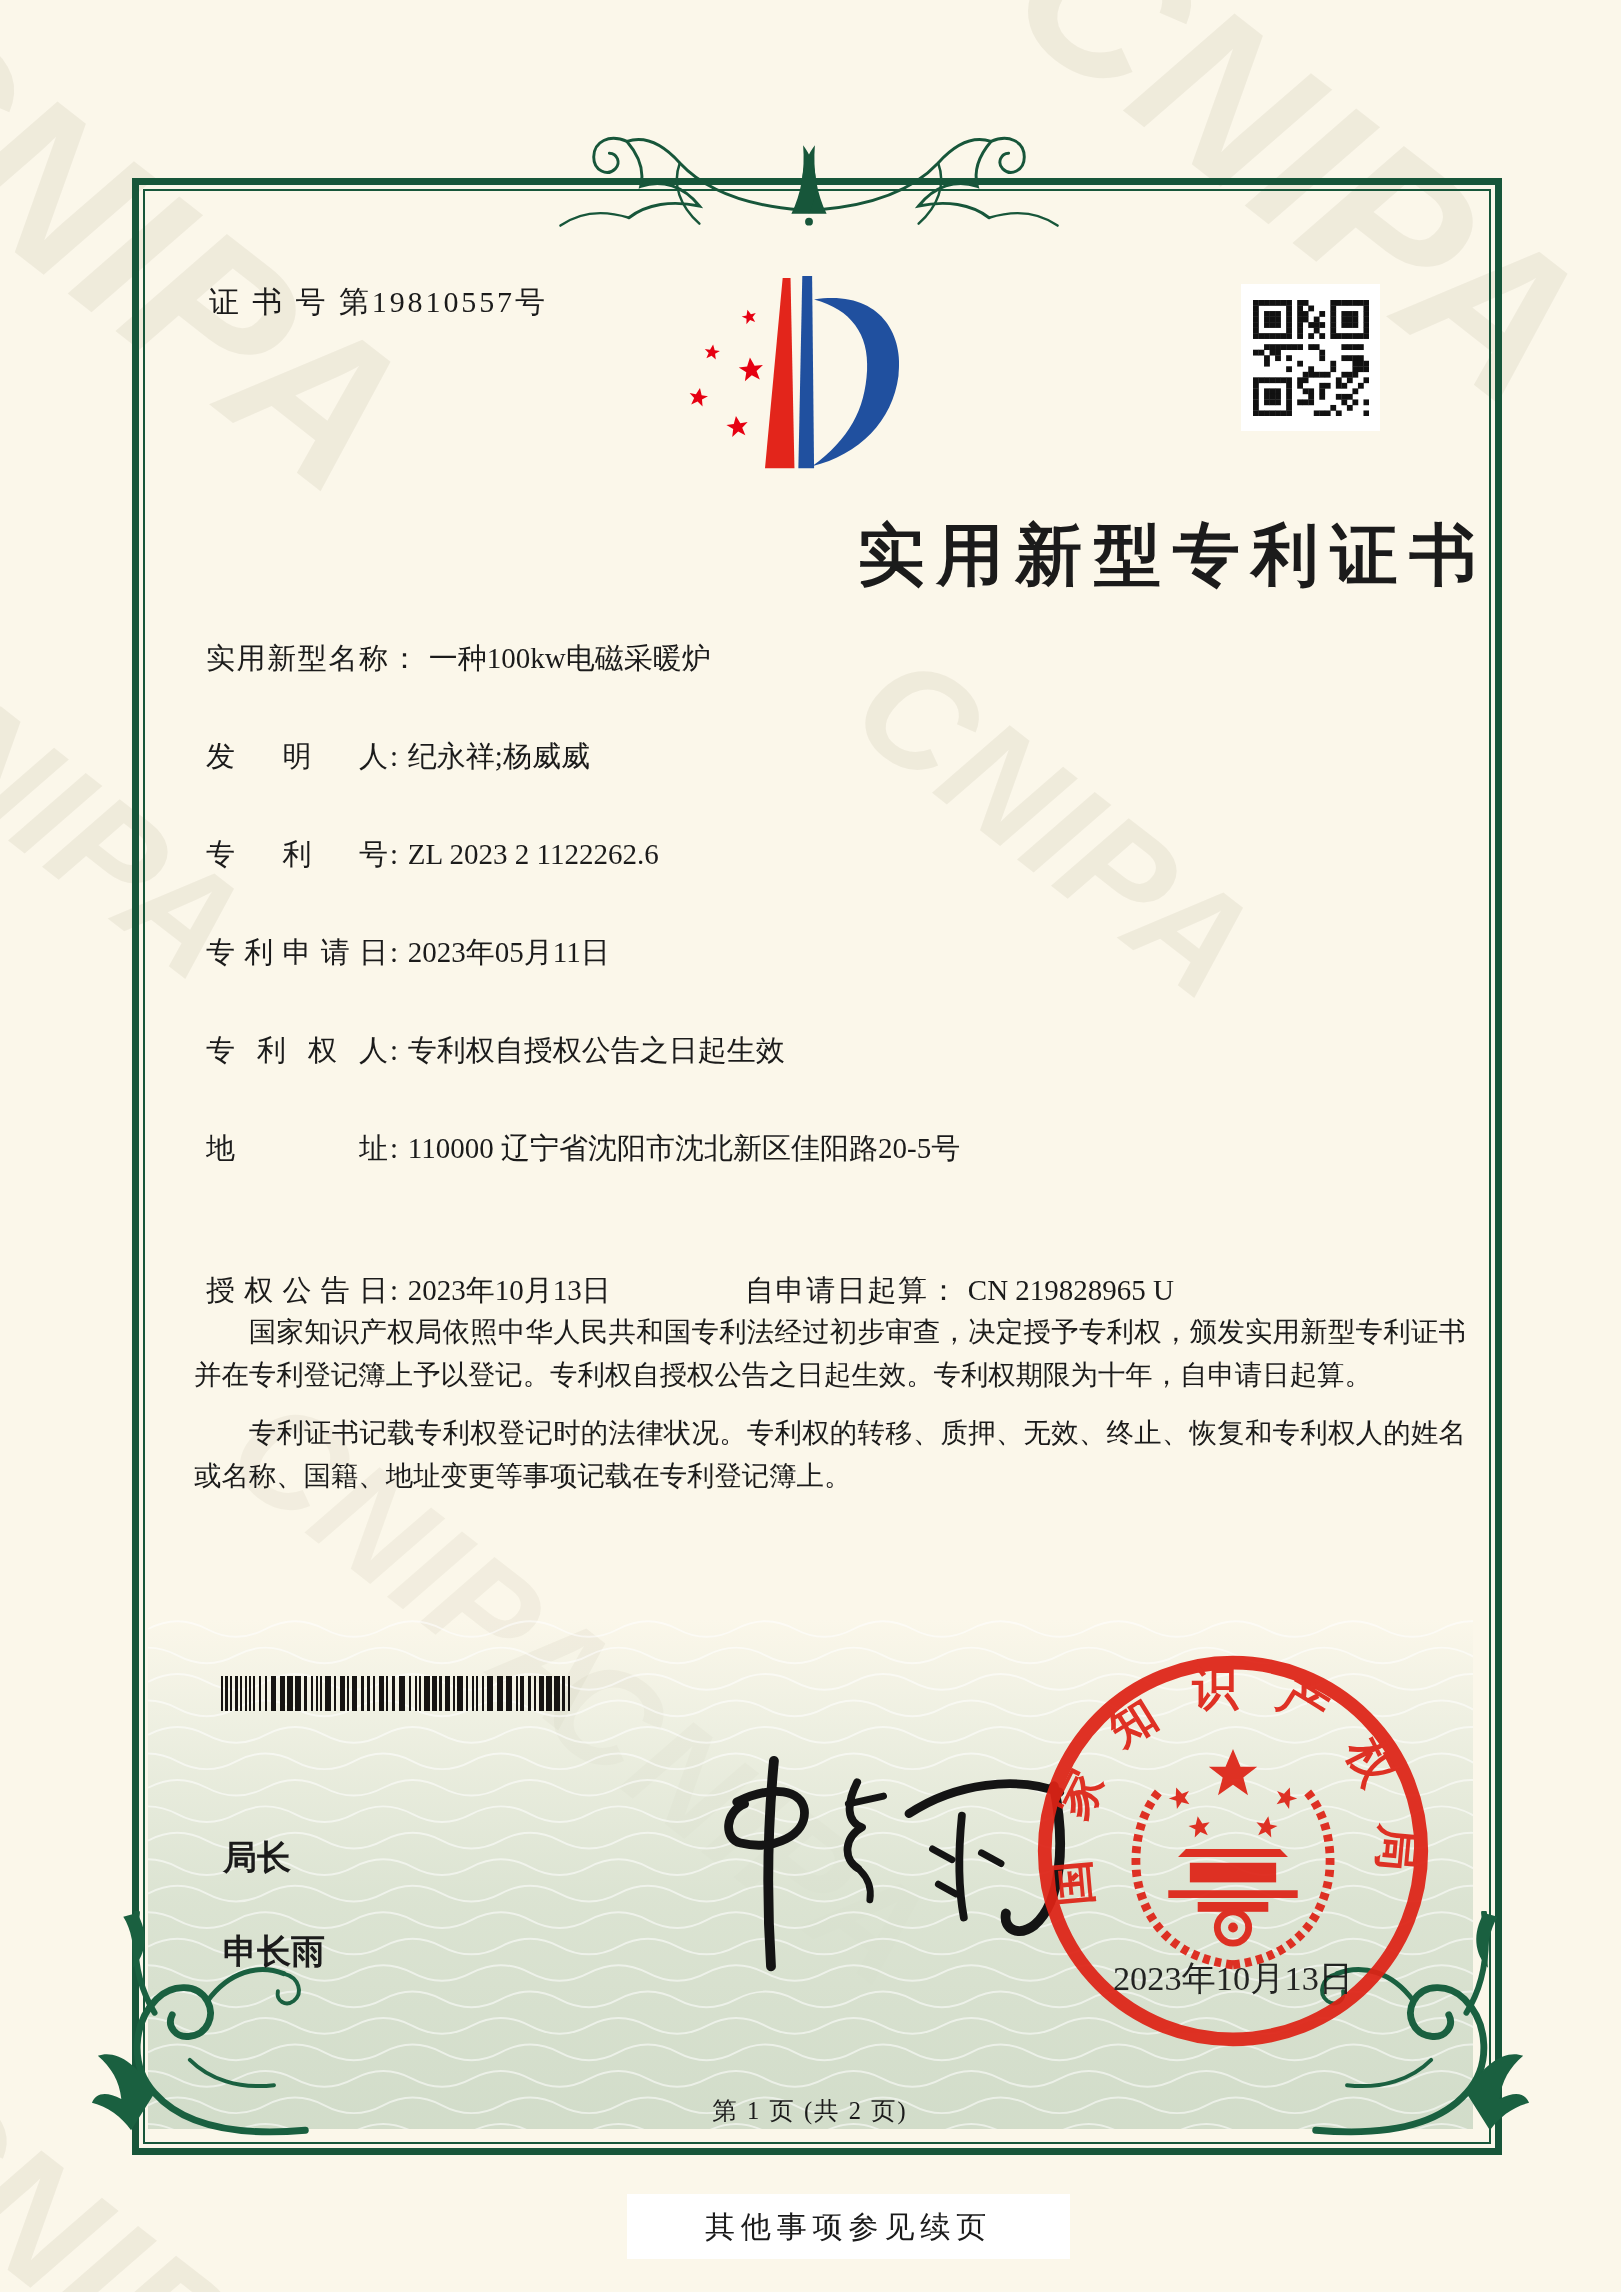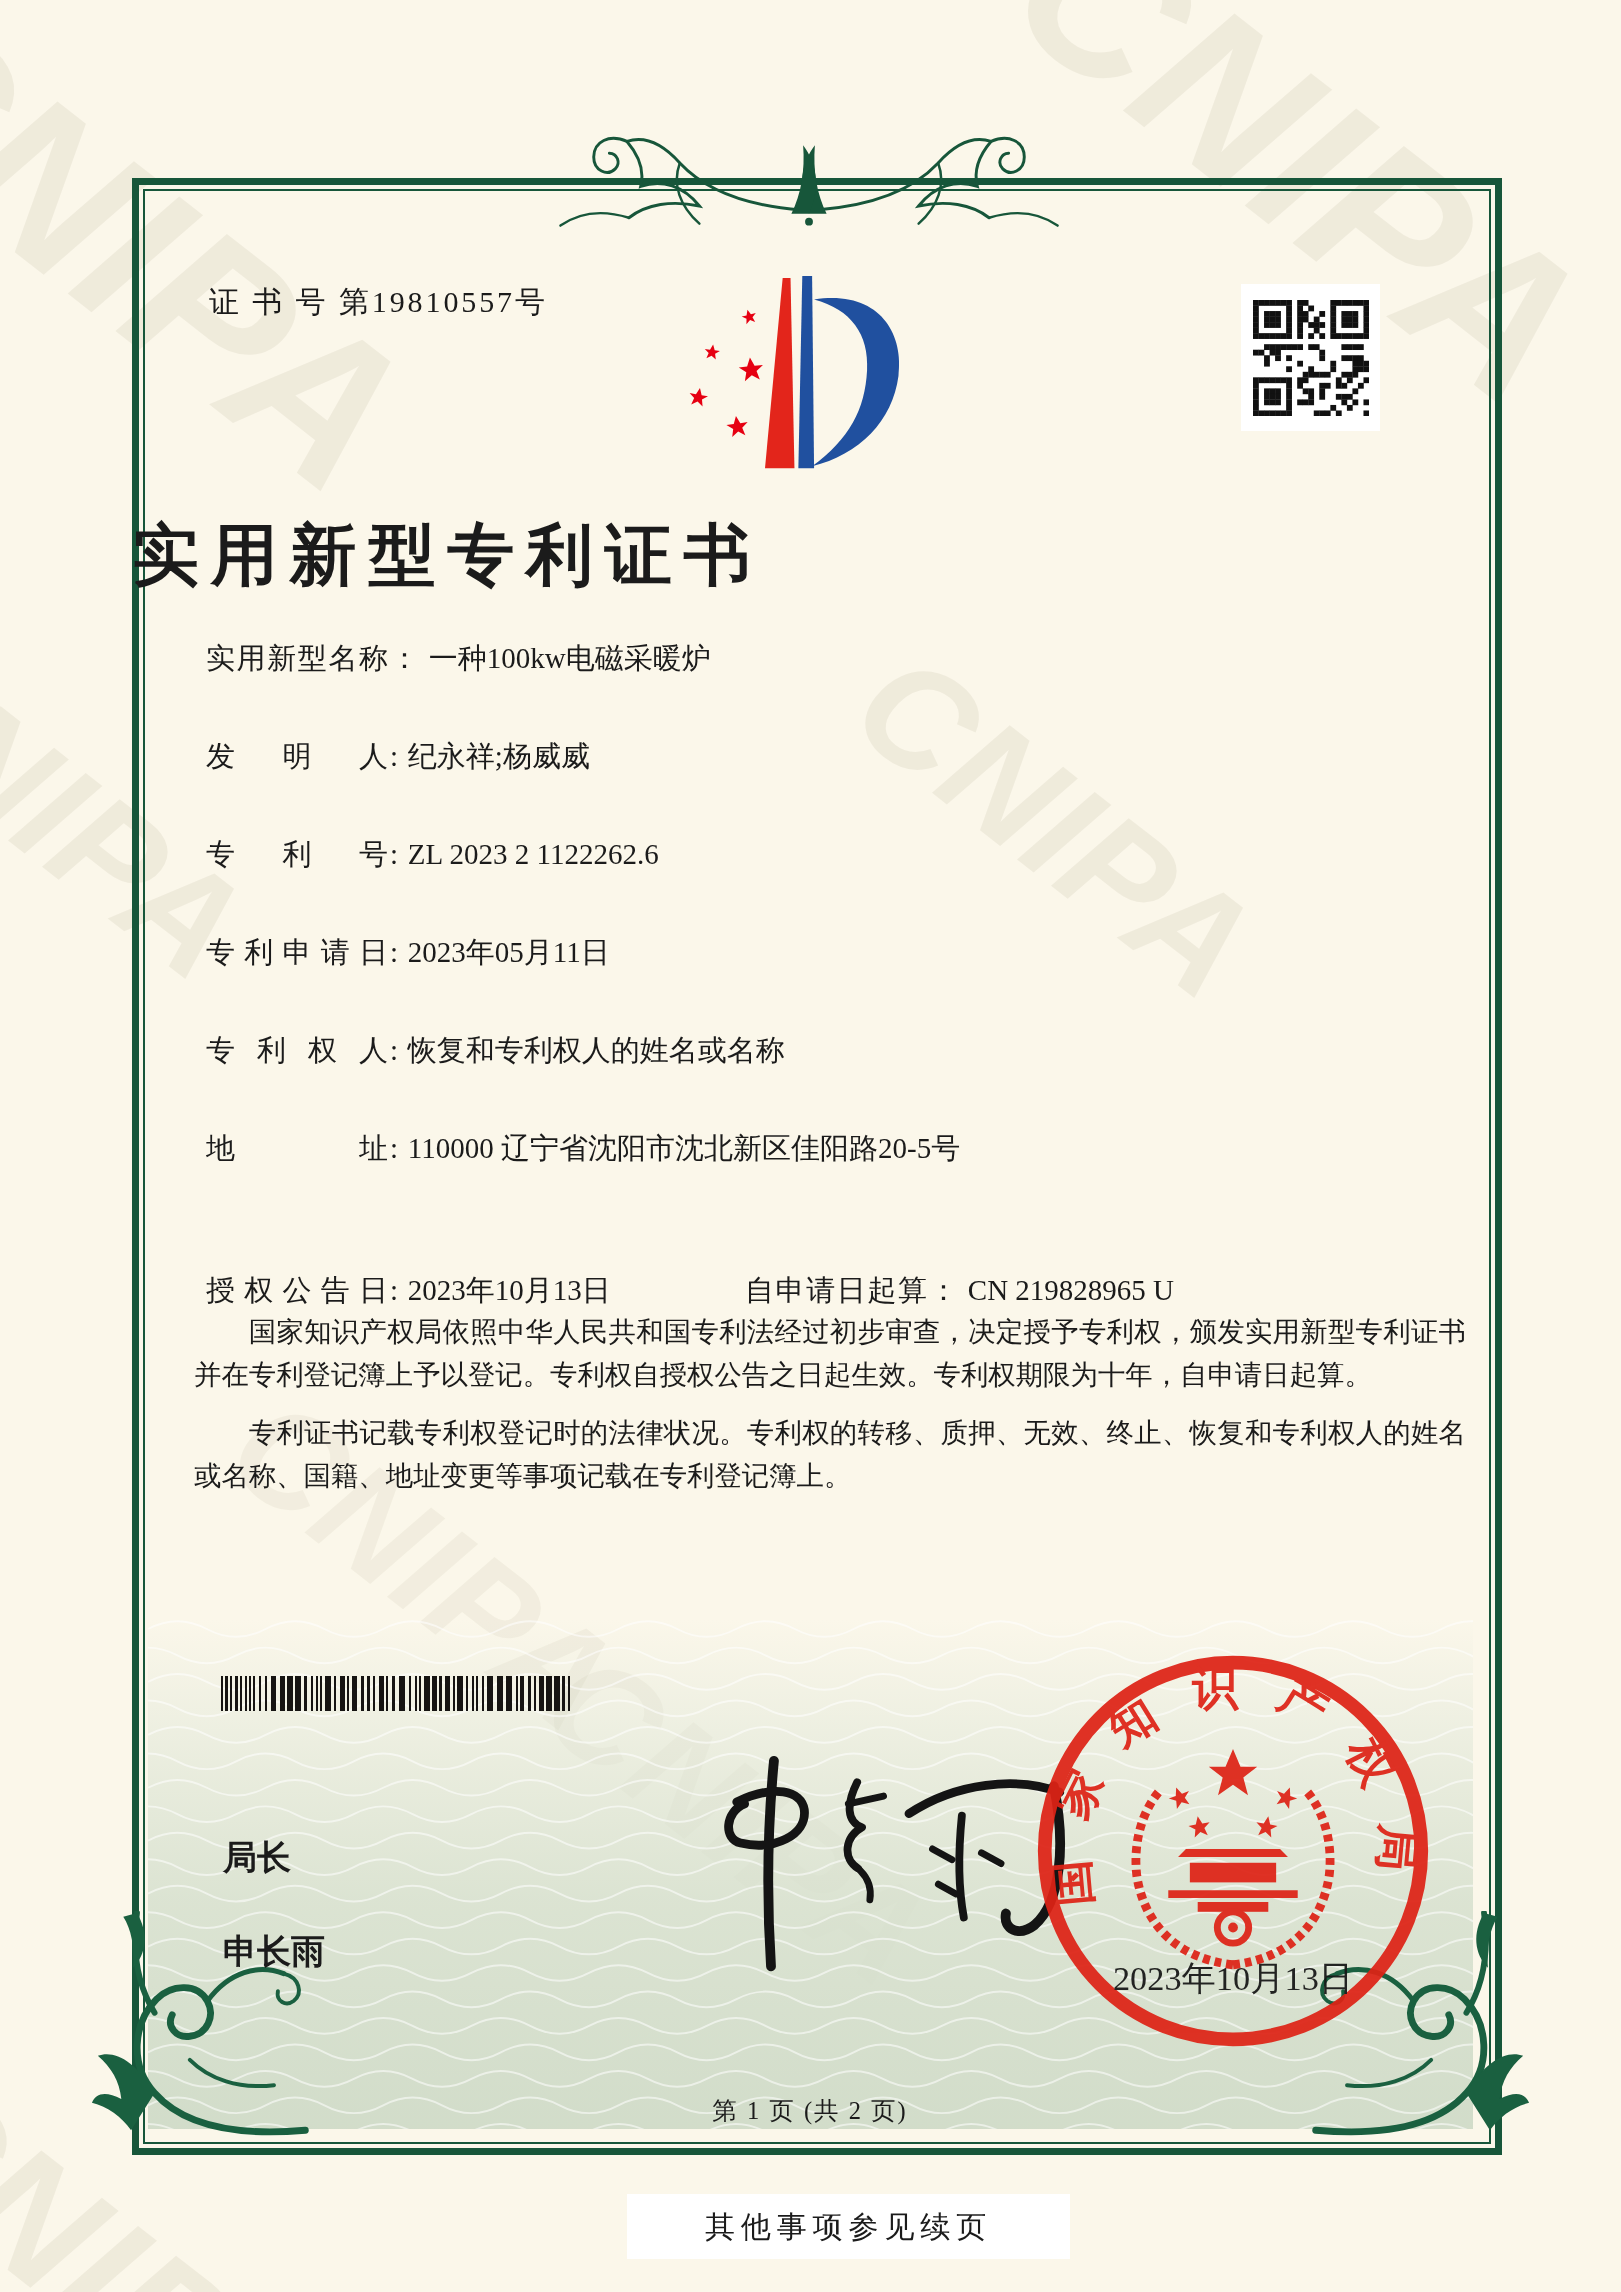--- a/index.html
+++ b/index.html
@@ -13,21 +13,21 @@
   
   .wm{position:absolute;font-family:"Liberation Sans",sans-serif;font-style:italic;font-weight:900;
       color:#8f8664;opacity:0.10;transform-origin:0 0;transform:rotate(38deg);line-height:1;letter-spacing:2px;z-index:1;pointer-events:none;}
   
   .frame{left:132px;top:178px;width:1356px;height:1963px;border:7.8px solid #17563a;z-index:3;}
   .frame-inner{position:absolute;left:3.9px;top:3.9px;right:3.9px;bottom:3.9px;border:2px solid #17563a;}
   
   .band{left:148px;top:1619px;width:1325px;height:510px;overflow:hidden;z-index:2;
     background:linear-gradient(180deg,rgba(223,231,216,0) 0%,rgba(223,231,216,.45) 20%,rgba(214,224,206,.85) 55%,rgba(209,220,201,.98) 100%);}
   .hdrno{left:209px;top:282px;font-size:30px;letter-spacing:2.9px;z-index:5;}
-  .title{left:132px;top:510px;width:1356px;text-align:left;font-size:67px;font-weight:700;letter-spacing:11.8px;z-index:5;}
+  .title{left:132px;top:510px;width:1356px;text-align:right;font-size:67px;font-weight:700;letter-spacing:11.8px;z-index:5;}
   .fields{left:206px;top:639px;width:1274px;z-index:5;font-size:29px;}
   .frow{height:98px;white-space:nowrap;}
   .flabel{display:inline-block;width:182px;text-align:justify;text-align-last:justify;}
   .fcolon{display:inline-block;margin:0 9.8px 0 2px;}
   .grant{position:absolute;left:539px;top:0;}
   .bodytxt{left:194px;top:1311px;width:1272px;z-index:5;font-size:27.4px;line-height:1.56;text-align:justify;}
   .bodytxt p{margin:0 0 15.7px 0;text-indent:2em;}
   .barcode{left:221px;top:1676px;width:363px;height:35px;display:flex;align-items:stretch;z-index:5;}
   .barcode div{background:#161412;}
   .officer{left:223px;top:1835px;z-index:5;font-family:"Liberation Sans",sans-serif;font-weight:700;font-size:34px;}
@@ -356,21 +356,21 @@
     </svg>
 </div>
 
 <div class="abs title">实用新型专利证书</div>
 
 <div class="abs fields">
   <div class="frow"><span class="flabel">实用新型名称</span><span class="fcolon">：</span><span>一种100kw电磁采暖炉</span></div>
   <div class="frow"><span class="flabel">发明人</span><span class="fcolon">:</span><span>纪永祥;杨威威</span></div>
   <div class="frow"><span class="flabel">专利号</span><span class="fcolon">:</span><span>ZL 2023 2 1122262.6</span></div>
   <div class="frow"><span class="flabel">专利申请日</span><span class="fcolon">:</span><span>2023年05月11日</span></div>
-  <div class="frow"><span class="flabel">专利权人</span><span class="fcolon">:</span><span>恢复和专利权人的姓名或名称</span></div>
+  <div class="frow"><span class="flabel">专利权人</span><span class="fcolon">:</span><span>专利权自授权公告之日起生效</span></div>
   <div class="frow"><span class="flabel">地址</span><span class="fcolon">:</span><span>110000 辽宁省沈阳市沈北新区佳阳路20-5号</span></div>
   <div class="frow" style="position:relative;margin-top:44px;">
     <span class="flabel">授权公告日</span><span class="fcolon">:</span><span>2023年10月13日</span>
     <span class="grant">
       <span class="flabel">自申请日起算</span><span class="fcolon">：</span><span>CN 219828965 U</span>
     </span>
   </div>
 </div>
 
 <div class="abs bodytxt">

